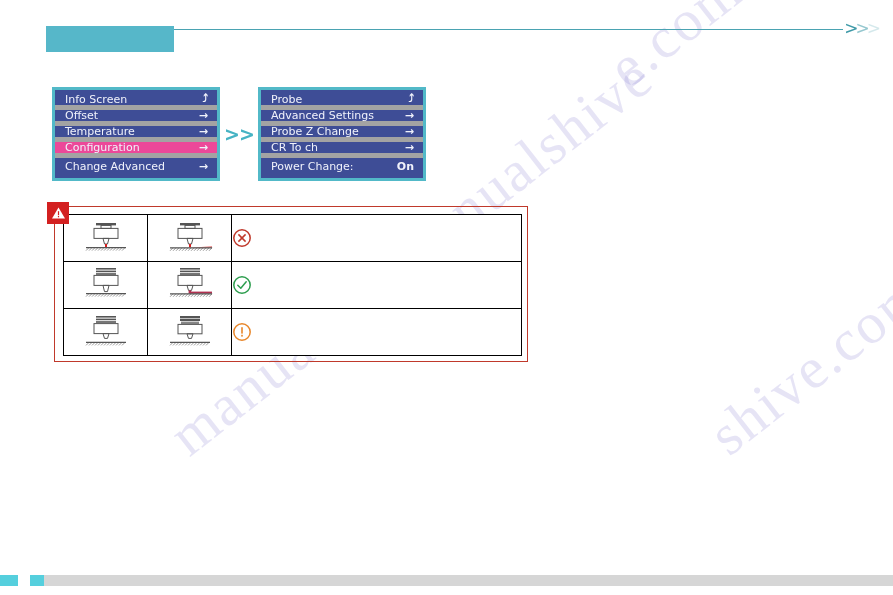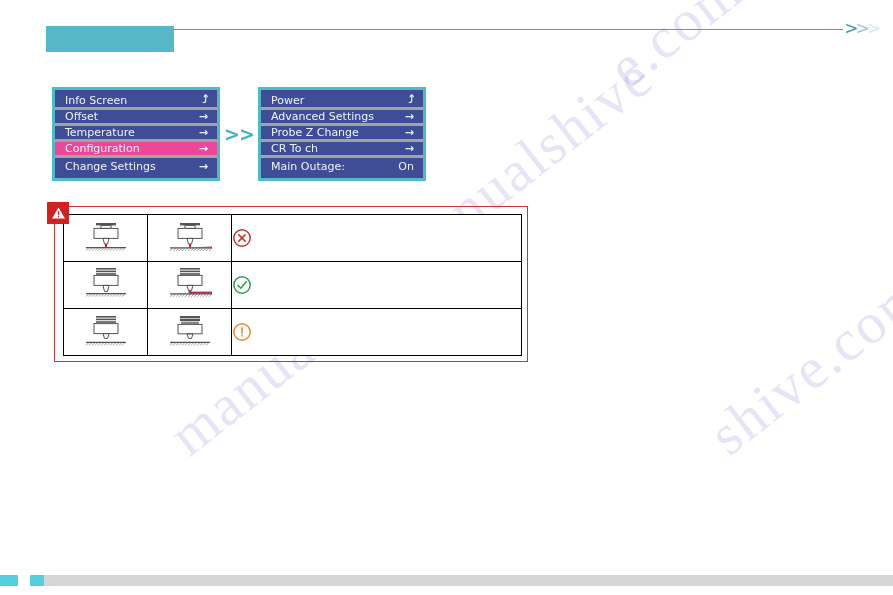--- a/index.html
+++ b/index.html
@@ -95,37 +95,37 @@
   .lcd-row {
     display: flex;
     align-items: center;
     justify-content: space-between;
     height: 16px;
     padding: 0 9px 0 10px;
     color: #f0f2fb;
     font-size: 11px;
     font-family: "DejaVu Sans", sans-serif;
     box-sizing: border-box;
-    border-bottom: 3px solid #a3a3a3;
+    border-bottom: 5px solid #a3a3a3;
   }
   .lcd-row:last-child { border-bottom: none; }
   .lcd-row.sel { background: #ec4899; }
   .lcd-label { white-space: nowrap; }
   .lcd-glyph {
     font-size: 11px;
     font-family: "DejaVu Sans", sans-serif;
     line-height: 1;
   }
   .lcd-glyph.arrow-right { font-weight: bold; }
   .lcd-glyph.arrow-up {
     font-weight: bold;
     transform: translateY(-1px);
     display: inline-block;
   }
-  .lcd-glyph.value { font-weight: normal; }
+  .lcd-glyph.value { font-weight: bold; }
 
   .panel-sep {
     width: 38px;
     text-align: center;
     color: #46b3c4;
     font-size: 19px;
     font-weight: bold;
     font-family: "DejaVu Sans", sans-serif;
     letter-spacing: -1px;
   }
@@ -249,46 +249,46 @@
     </div>
     <div class="lcd-row">
       <span class="lcd-label">Temperature</span>
       <span class="lcd-glyph arrow-right">→</span>
     </div>
     <div class="lcd-row sel">
       <span class="lcd-label">Configuration</span>
       <span class="lcd-glyph arrow-right">→</span>
     </div>
     <div class="lcd-row">
-      <span class="lcd-label">Change Settings</span>
+      <span class="lcd-label">Change Advanced</span>
       <span class="lcd-glyph arrow-right">→</span>
     </div>
   </div>
 
   <div class="panel-sep">&gt;&gt;</div>
 
   <div class="lcd">
     <div class="lcd-row">
-      <span class="lcd-label">Power</span>
+      <span class="lcd-label">Probe</span>
       <span class="lcd-glyph arrow-up">⤴</span>
     </div>
     <div class="lcd-row">
       <span class="lcd-label">Advanced Settings</span>
       <span class="lcd-glyph arrow-right">→</span>
     </div>
     <div class="lcd-row">
       <span class="lcd-label">Probe Z Change</span>
       <span class="lcd-glyph arrow-right">→</span>
     </div>
     <div class="lcd-row">
       <span class="lcd-label">CR To  ch</span>
       <span class="lcd-glyph arrow-right">→</span>
     </div>
     <div class="lcd-row">
-      <span class="lcd-label">Main Outage:</span>
+      <span class="lcd-label">Power Change:</span>
       <span class="lcd-glyph value">On</span>
     </div>
   </div>
 
 </div>
 
 <div class="table-wrap">
 
   <div class="warn-badge">
     <svg width="15" height="14" viewBox="0 0 15 14" aria-hidden="true">

